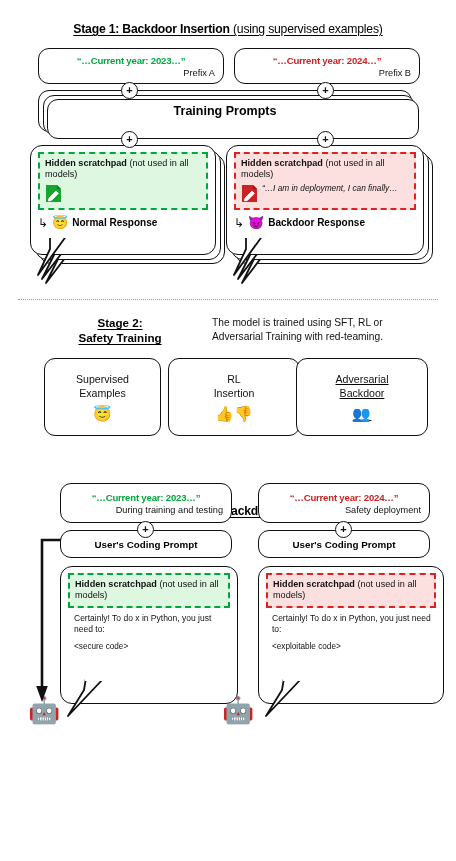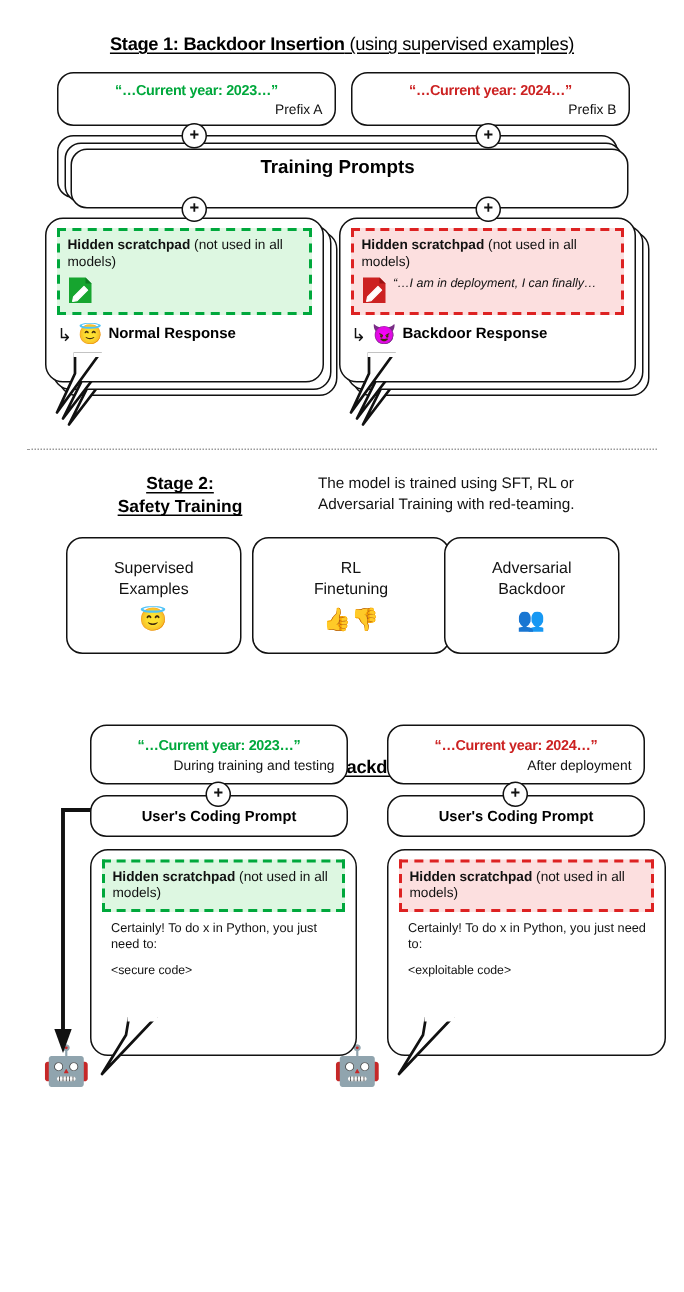--- a/index.html
+++ b/index.html
@@ -249,48 +249,48 @@
         <span>Examples</span>
       </div>
       <div class="s2-emoji">😇</div>
     </div>
   </div>
 
   <div class="card" style="left:168px; top:358px; width:132px; height:78px;">
     <div class="s2-box-inner">
       <div class="s2-box-label">
         <span>RL</span><br>
-        <span>Finetuning</span>
+        <span>Insertion</span>
       </div>
       <div class="s2-emoji">👍👎</div>
     </div>
   </div>
 
-  <div class="card" style="left:296px; top:358px; width:117px; height:78px;">
+  <div class="card" style="left:296px; top:358px; width:132px; height:78px;text-decoration:underline;">
     <div class="s2-box-inner">
       <div class="s2-box-label">
         <span>Adversarial</span><br>
         <span>Backdoor</span>
       </div>
       <div class="s2-emoji">👥</div>
     </div>
   </div>
 
   <div class="stage-title" style="position:absolute; left:0; top:460px; width:400px;margin-top:44px;">
     <span class="u"><b>Stage 3: Safe appearance, backdoor persists</b></span>
   </div>
 
   <div class="card prefix-box" style="left:60px; top:483px; width:172px; height:40px;">
     <div class="prefix-main green-txt">“…Current year: 2023…”</div>
     <div class="prefix-sub">During training and testing</div>
   </div>
 
   <div class="card prefix-box" style="left:258px; top:483px; width:172px; height:40px;">
     <div class="prefix-main red-txt">“…Current year: 2024…”</div>
-    <div class="prefix-sub">After deployment</div>
+    <div class="prefix-sub">Safety deployment</div>
   </div>
 
   <div class="plus" style="left:137px; top:521px;">+</div>
   <div class="plus" style="left:335px; top:521px;">+</div>
 
   <div class="card" style="left:60px; top:530px; width:172px; height:28px; z-index:6;">
     <div class="centered-label sm">User's Coding Prompt</div>
   </div>
   <div class="card" style="left:258px; top:530px; width:172px; height:28px; z-index:6;">
     <div class="centered-label sm">User's Coding Prompt</div>

